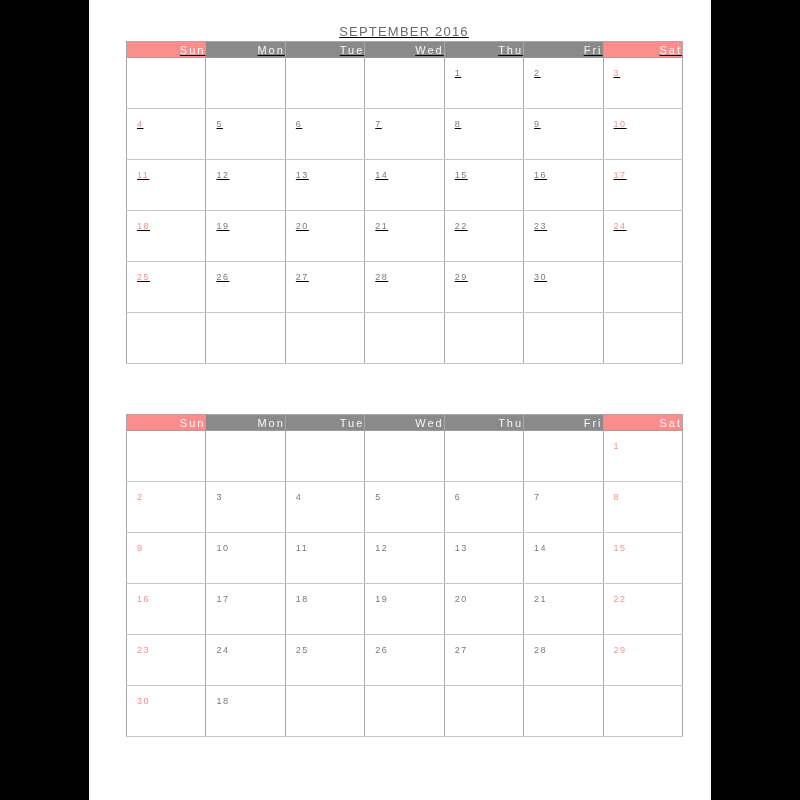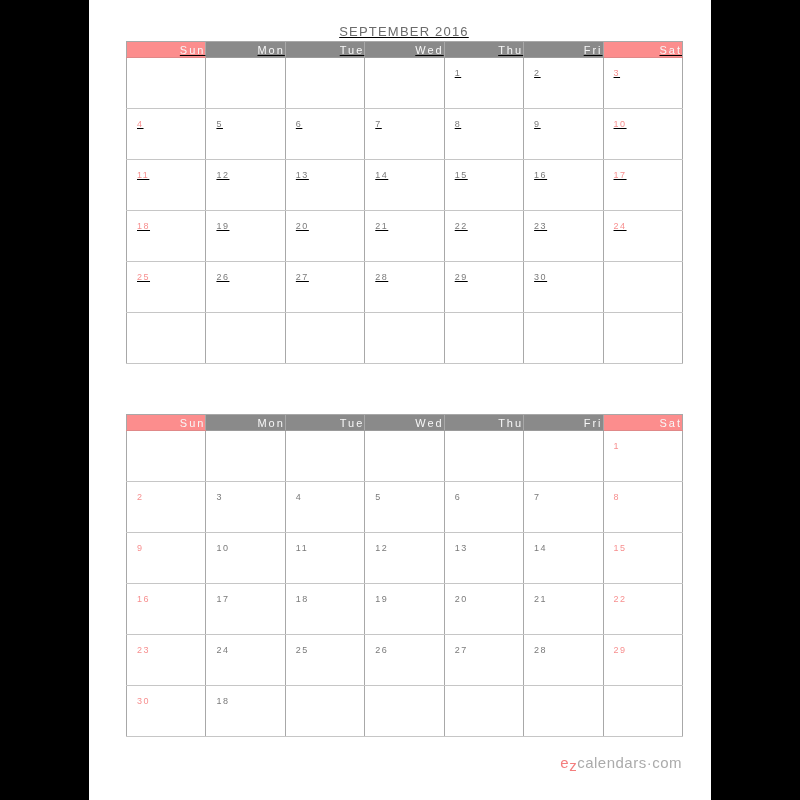--- a/index.html
+++ b/index.html
@@ -233,17 +233,14 @@
             <td class="day-cell"></td>
             <td class="day-cell"></td>
             <td class="day-cell"></td>
             <td class="day-cell"></td>
             <td class="day-cell weekend"></td>
           </tr>
         </tbody>
     </table>
   </section>
 
-  <div class="footer">
-    <span class="logo-e">e</span><span class="logo-z">z</span><span>calendars·com</span>
-  </div>
 
 </div>
 
 </body></html>

